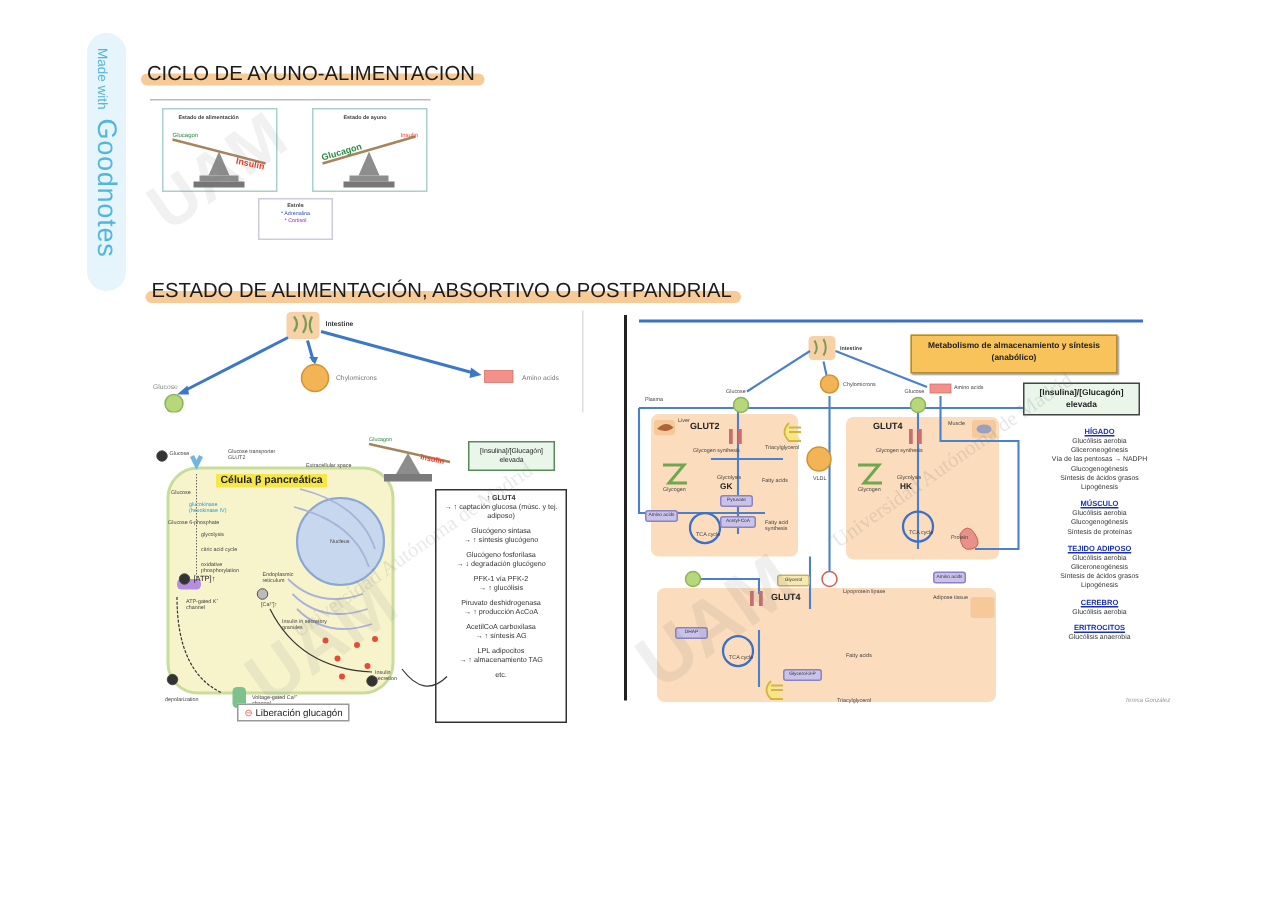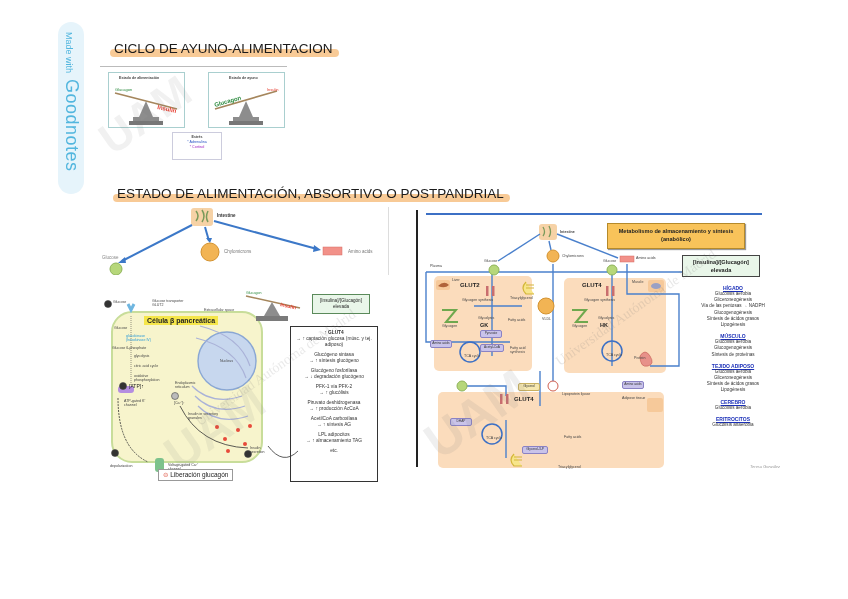--- a/index.html
+++ b/index.html
@@ -4,21 +4,21 @@
 <style>
   html,body{margin:0;padding:0;}
   body{width:848px;height:599px;background:#ffffff;position:relative;overflow:hidden;font-family:"Liberation Sans",sans-serif;color:#222;}
   .abs{position:absolute;}
   
   .badge{left:58px;top:22px;width:26px;height:172px;background:#e6f4fb;border-radius:13px;}
   .badge-text{position:absolute;left:13px;top:10px;transform-origin:0 0;transform:rotate(90deg) translateY(-50%);white-space:nowrap;color:#52b6de;}
   .badge-small{font-size:9px;margin-right:6px;}
   .badge-big{font-size:18px;letter-spacing:0.5px;}
   
-  .heading{font-size:13.5px;color:#1b1b1b;white-space:nowrap;margin-left:16px;}
+  .heading{font-size:13.5px;color:#1b1b1b;white-space:nowrap;}
   .hl{position:relative;display:inline-block;}
   .hl::before{content:"";position:absolute;left:-4px;right:-6px;top:55%;height:8px;background:#f7c48b;border-radius:5px;z-index:-1;opacity:.9;}
   .small{font-size:4.5px;color:#333;white-space:nowrap;}
   .tiny{font-size:3.6px;color:#444;white-space:nowrap;}
   .panel{position:absolute;background:#fff;}
   .arrow{stroke:#3c78c8;stroke-width:2;fill:none;}
   .arrow-thin{stroke:#4a80cc;stroke-width:1.4;fill:none;}
   .list-title{font-size:5px;font-weight:bold;color:#1a2fb8;text-decoration:underline;text-align:center;}
   .list-item{font-size:4.6px;color:#333;text-align:center;line-height:6.2px;}
   .box-item{font-size:4.8px;color:#333;text-align:center;line-height:6px;}

